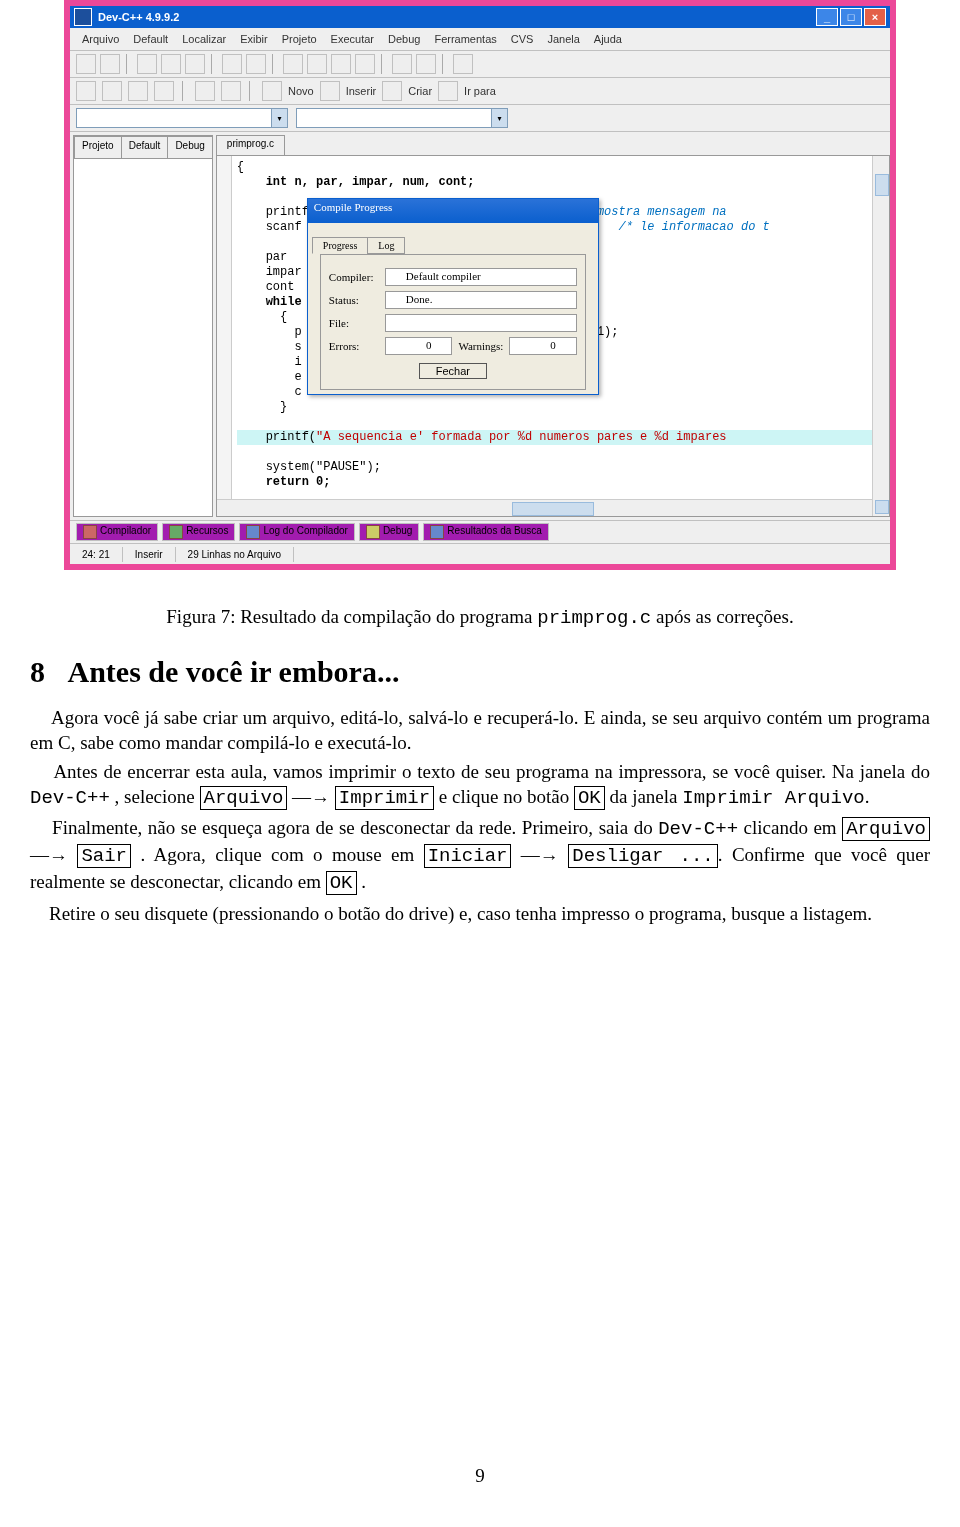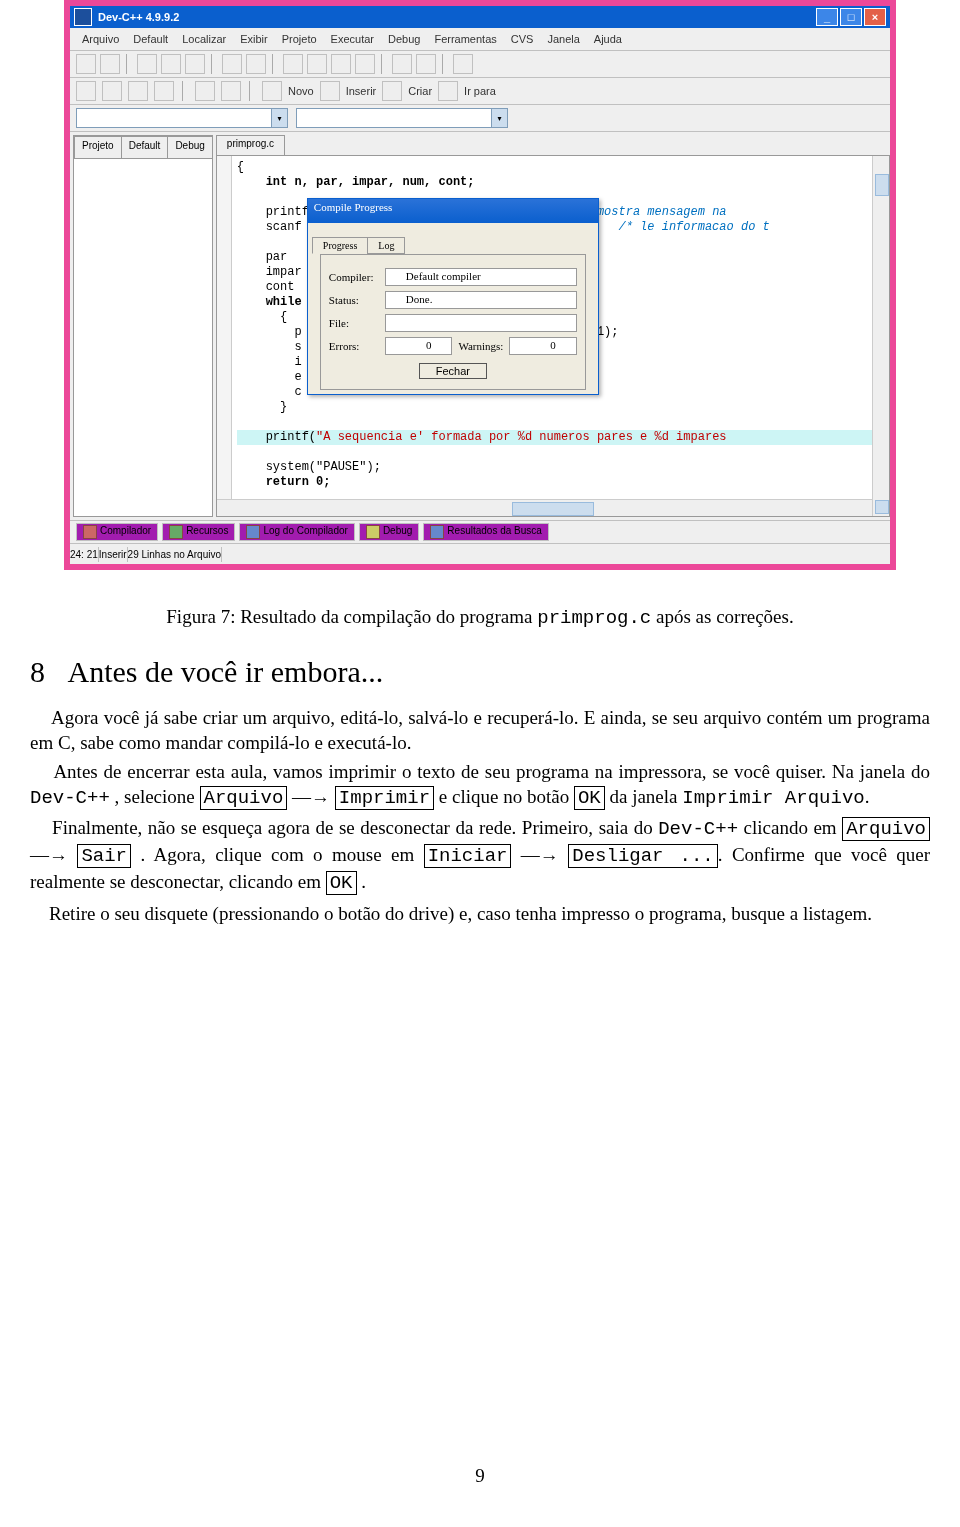--- a/index.html
+++ b/index.html
@@ -50,24 +50,24 @@
   .dlgrow{display:flex;align-items:center;margin:5px 0;gap:6px}
   .dlglbl{width:50px}
   .dlgval{flex:1;background:#fff;border:1px solid #999;padding:1px 20px;height:14px}
   .dlgvaln{width:60px;text-align:right}
   .dlgbtn{display:block;margin:8px auto 2px;padding:1px 16px;border:1px solid #555;background:#efece0;font-size:11px}
   .bottomtabs{height:22px;background:#efefef;display:flex;align-items:center;padding:0 6px;gap:4px;border-top:1px solid #c0c0c0}
   .btab{display:flex;align-items:flex-start;gap:3px;padding:1px 6px;border:1px solid #c0c0c0;background:#a21caf;font-size:10px}
   .bicn{width:12px;height:12px;background:#c66;border:1px solid #844}
   .bicn.g{background:#6a6}.bicn.b{background:#68c}.bicn.y{background:#cc6}
   .statusbar{height:20px;background:#efefef;display:flex;align-items:center;border-top:1px solid #c0c0c0;font-size:10px}
-  .statcell{padding:2px 0;border-right:1px solid #c0c0c0}
+  .statcell{padding:2px 12px;border-right:1px solid #c0c0c0}
   
   .caption{text-align:center;font-size:19px;margin:36px 0 26px}
-  h2{font-size:30px;font-weight:normal;margin:14px 0 16px}
+  h2{font-size:30px;font-weight:bold;margin:14px 0 16px}
   p{font-size:19px;line-height:1.32;margin:0 0 4px;text-align:justify}
   .tt{font-family:'Courier New',monospace}
   .boxed{border:1px solid #000;padding:0 3px;font-family:'Courier New',monospace}
   .pagenum{text-align:center;font-size:19px;position:absolute;bottom:40px;left:0;right:0}
 </style>
 </head>
 <body>
 
 <div class="page">
 

